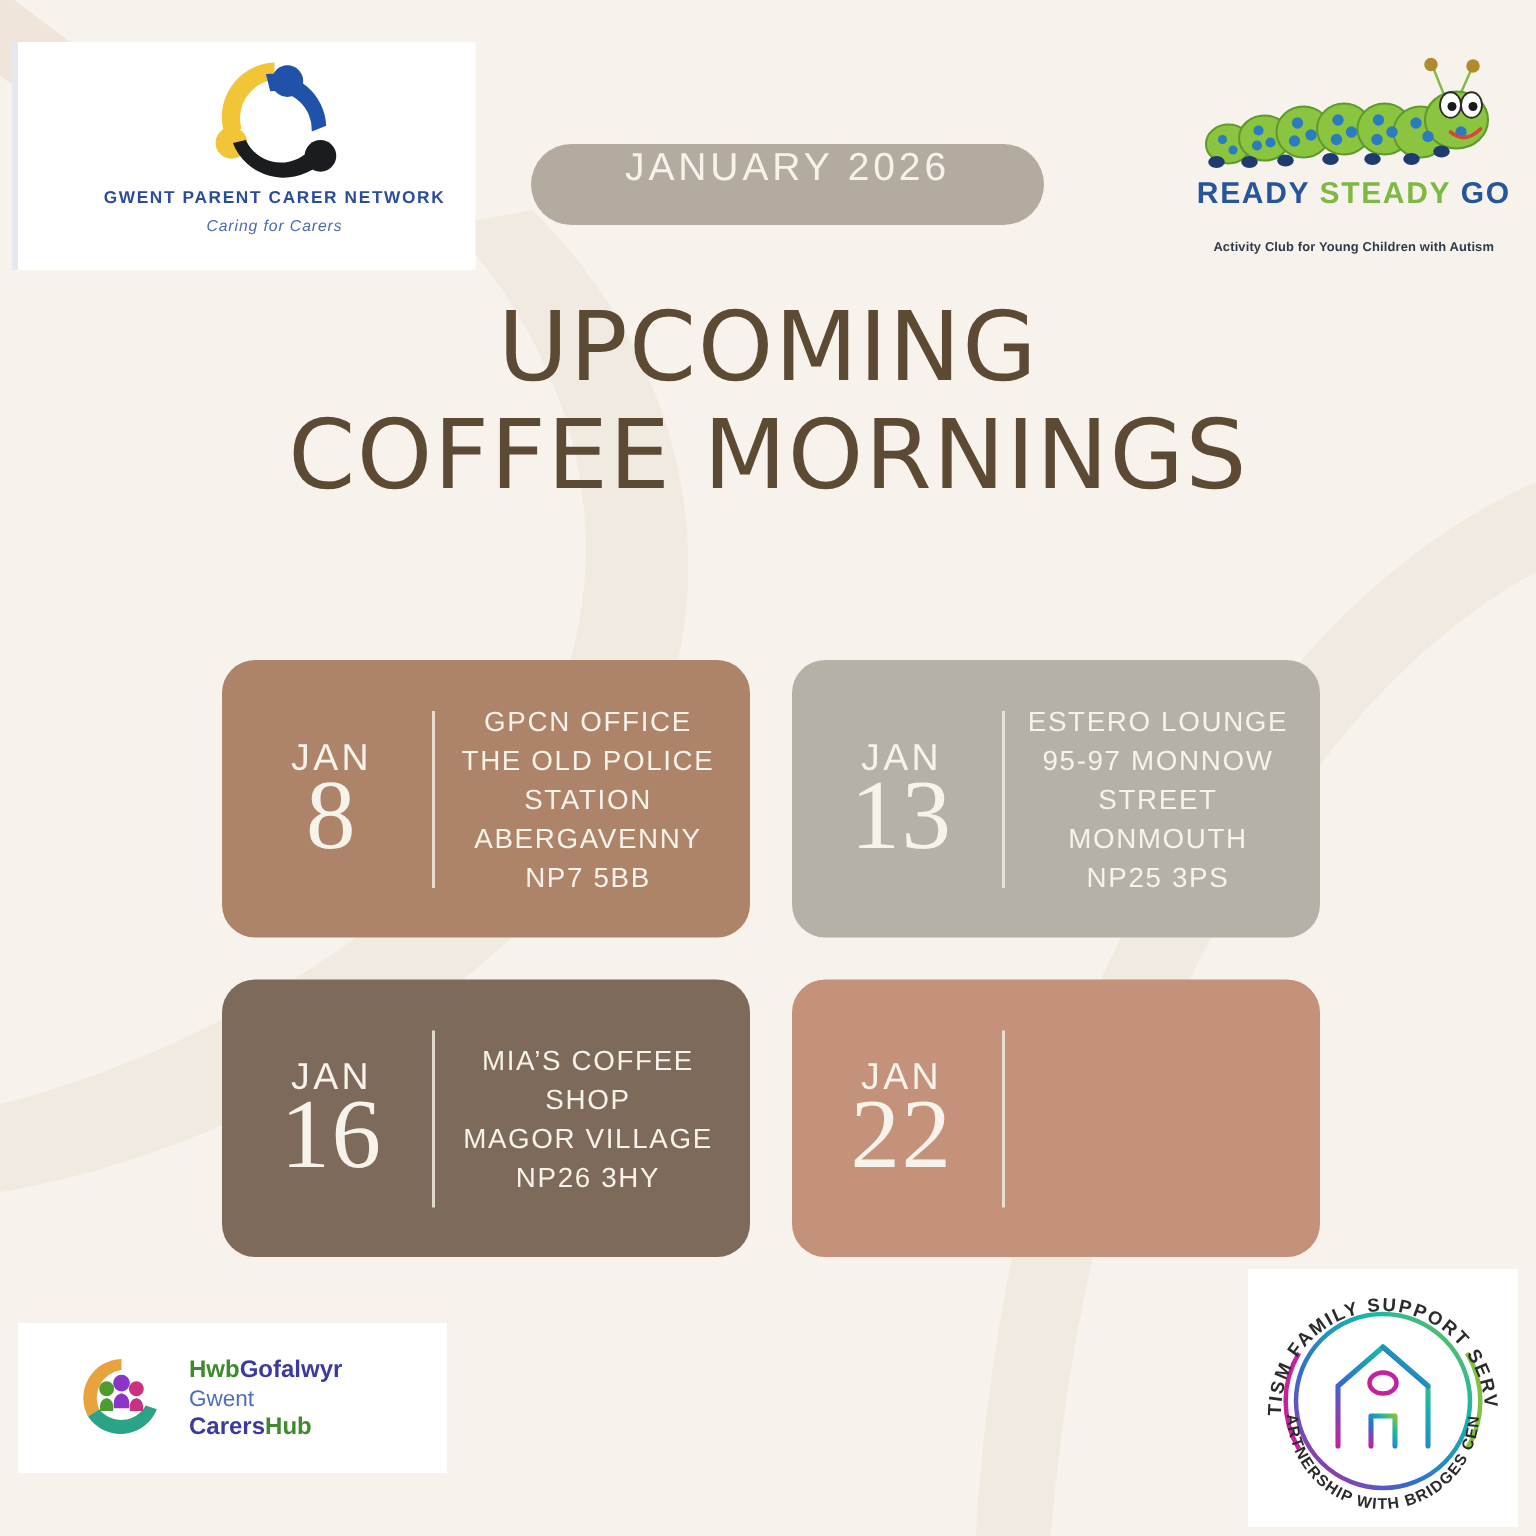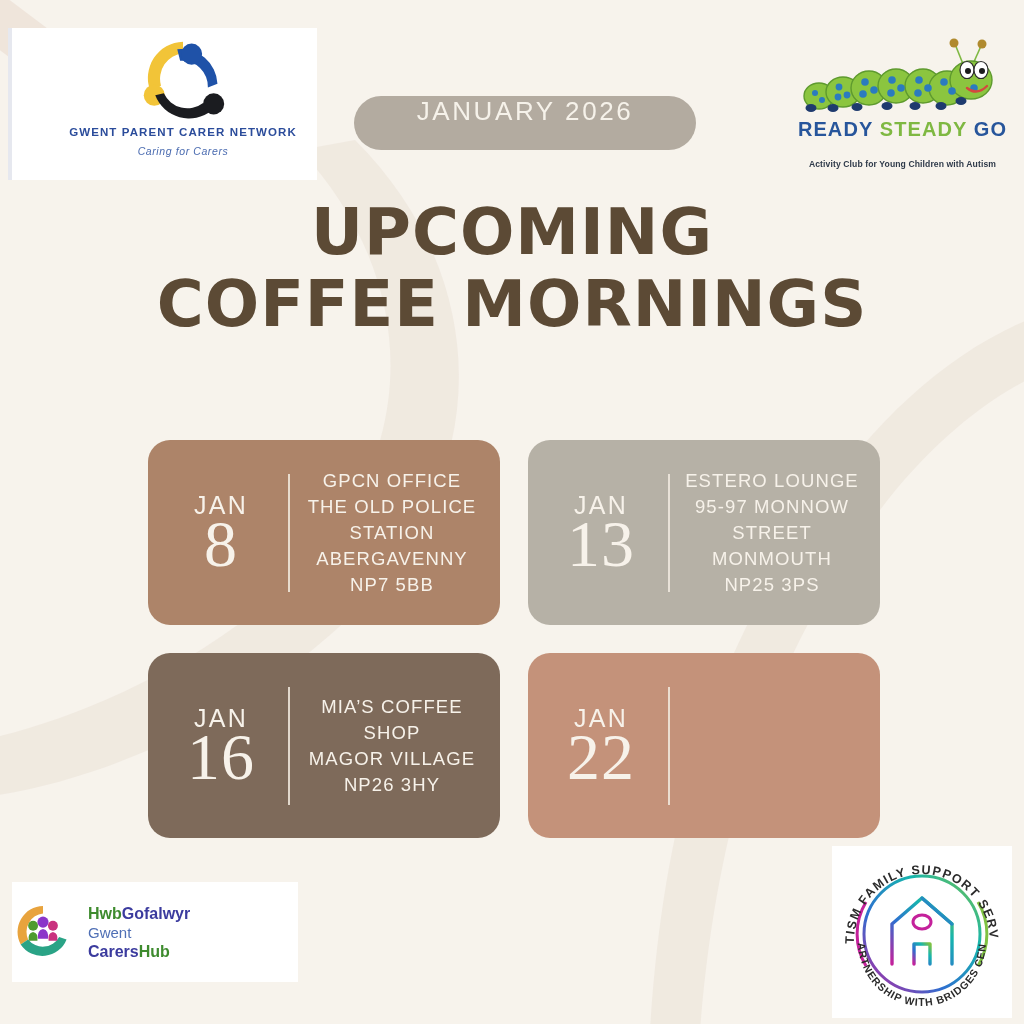--- a/index.html
+++ b/index.html
@@ -117,21 +117,21 @@
   
   .headline {
     position: absolute;
     left: 0; right: 0;
     top: 196px;
     text-align: center;
     color: #5C4A35;
     font-size: 64px;
     line-height: 72px;
     letter-spacing: 1px;
-    font-weight: 700;
+    font-weight: 400;
     font-family: "DejaVu Sans", sans-serif;
   }
   .headline div { white-space: nowrap; }
 
   
   .cards {
     position: absolute;
     left: 148px;
     top: 440px;
     width: 740px;
@@ -188,20 +188,21 @@
   
   .hwb-box {
     position: absolute;
     left: 12px;
     top: 882px;
     width: 286px;
     height: 100px;
     background: #ffffff;
     display: flex;
     align-items: center;
+    padding-left: 38px;
     box-sizing: border-box;
   }
   .hwb-mark { width: 62px; height: 62px; flex: none; }
   .hwb-mark svg { display:block; width:100%; height:100%; }
   .hwb-text { margin-left: 14px; line-height: 19px; }
   .hwb-l1 { font-size: 16px; font-weight: bold; }
   .hwb-l1 .g { color:#3E8B2E; }
   .hwb-l1 .b { color:#3B3B9E; }
   .hwb-l2 { font-size: 15px; color:#4f6fb5; }
   .hwb-l3 { font-size: 16px; font-weight: bold; }

